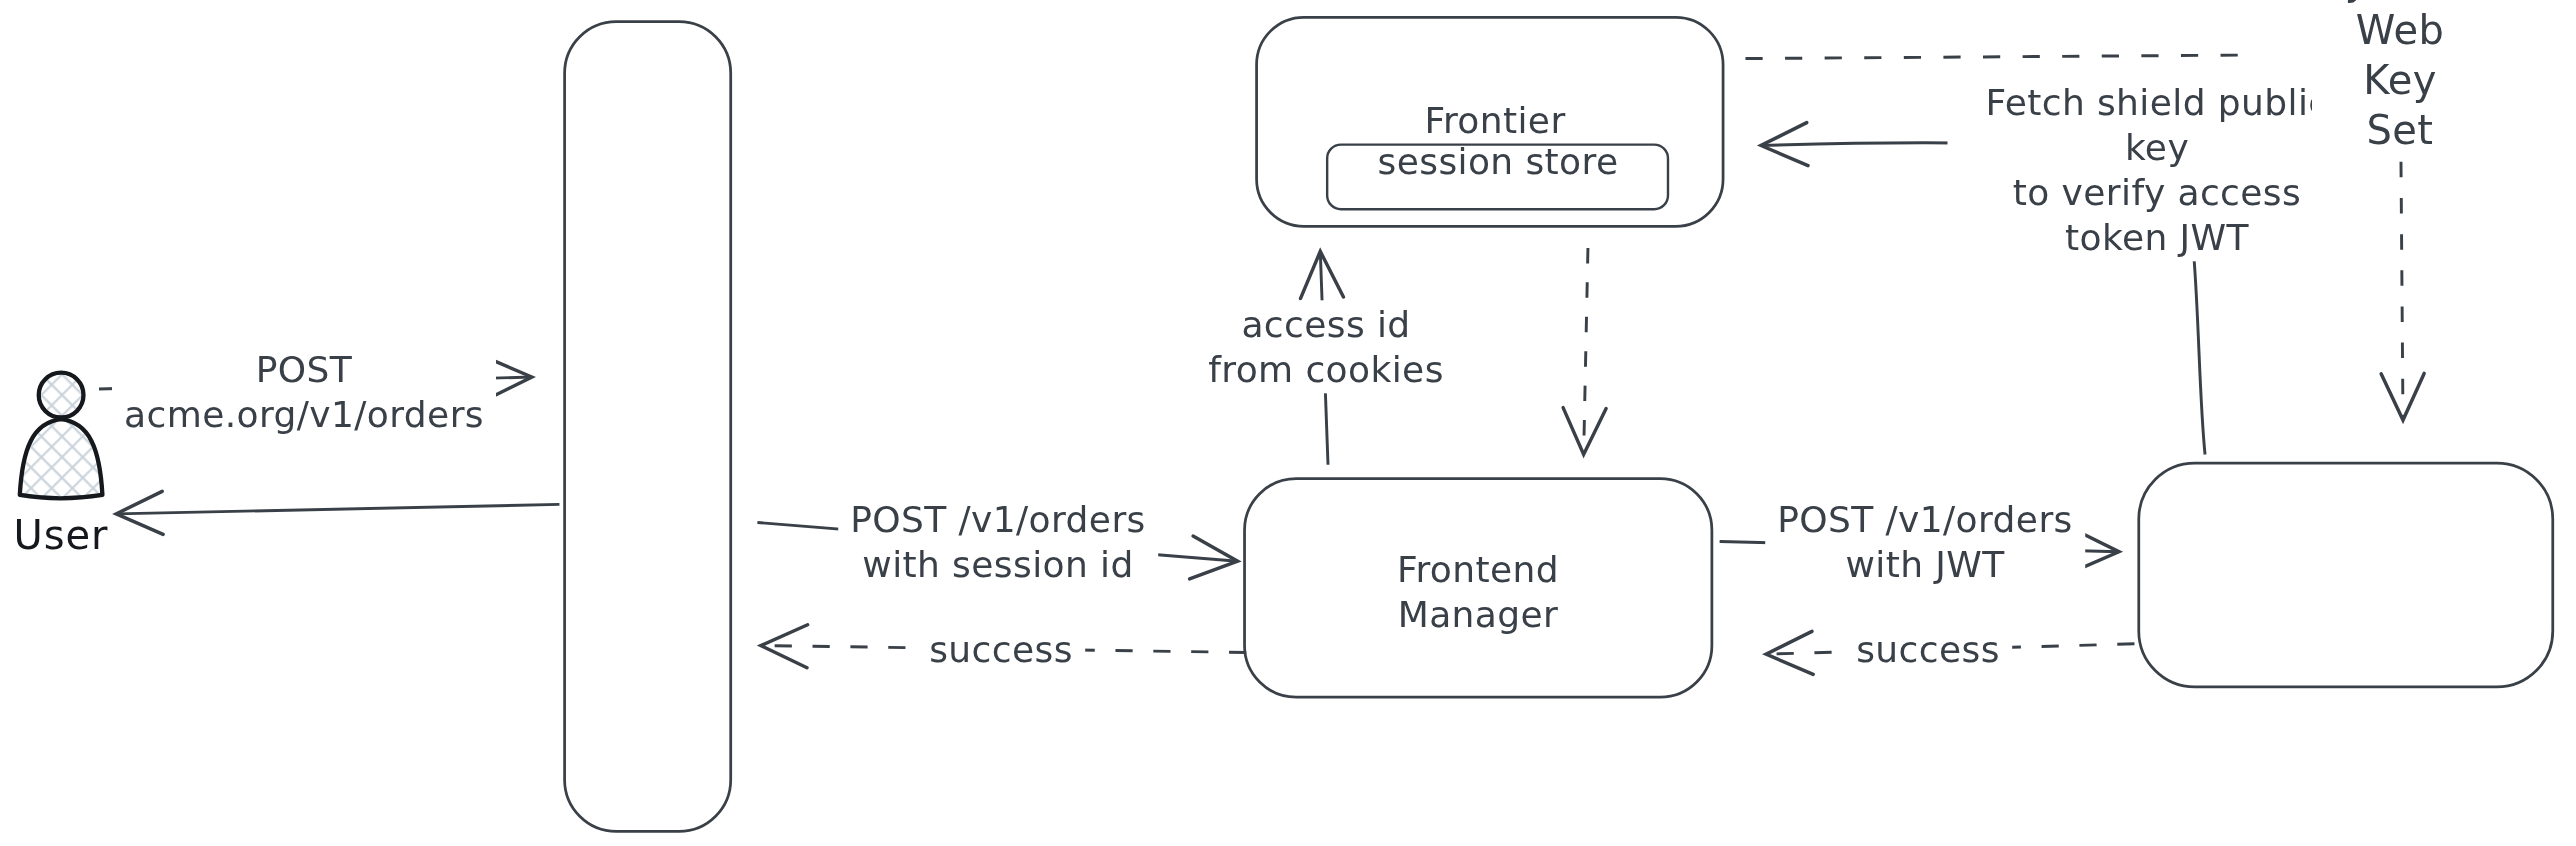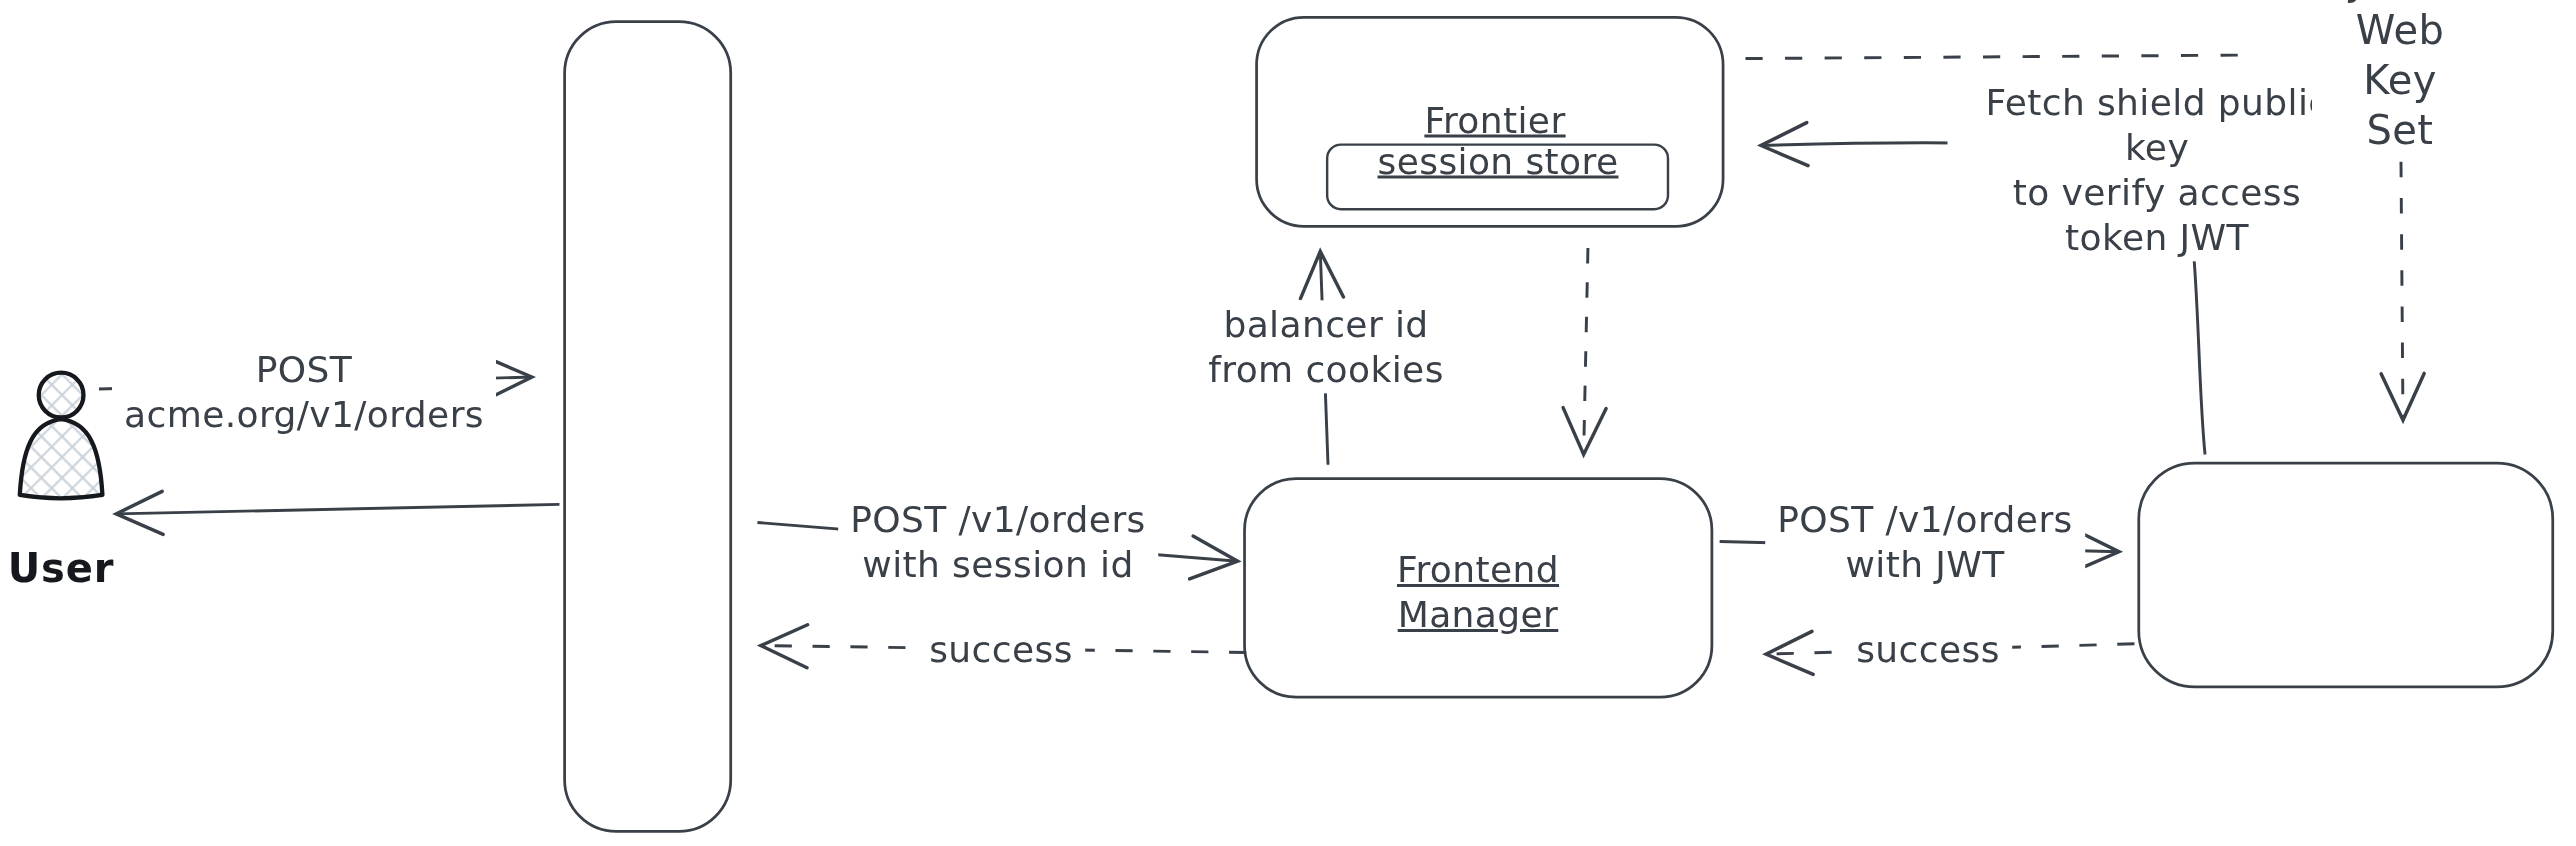--- a/index.html
+++ b/index.html
@@ -24,30 +24,28 @@
   .lbl.bg{background:#ffffff;padding:1.7px 12px;}
   .node-lbl{
     position:absolute;
     transform:translate(-50%,-50%);
     color:#3a4048;
     font-size:36px;
     line-height:1.25;
     text-align:center;
     white-space:pre-line;
     letter-spacing:0.4px;
-    text-decoration:underline;
   }
   .user-lbl{
     position:absolute;
     transform:translate(-50%,-50%);
     color:#15181c;
     font-size:40px;
-    font-weight:700;
+    font-weight:400;
     letter-spacing:0.9px;
-    margin-top:33px;
   }
 </style>
 </head>
 <body>
 
 <div class="stage">
 
   <svg class="wires" width="2576" height="847" viewBox="0 0 2993 984">
     <defs>
       <marker id="arrow" markerUnits="userSpaceOnUse" markerWidth="76" markerHeight="64" refX="60" refY="30" orient="auto">
@@ -86,21 +84,21 @@
   <div class="node-lbl" style="left:1495px;top:120px">Frontier</div>
   <div class="node-lbl" style="left:1498px;top:161px">session store</div>
   <div class="node-lbl" style="left:1478px;top:592px">Frontend
 Manager</div>
 
   <div class="lbl bg" style="left:304px;top:392px">POST
 acme.org/v1/orders</div>
   <div class="lbl bg" style="left:998px;top:542px">POST /v1/orders
 with session id</div>
   <div class="lbl bg" style="left:1001px;top:649px">success</div>
-  <div class="lbl bg" style="left:1326px;top:347px">balancer id
+  <div class="lbl bg" style="left:1326px;top:347px">access id
 from cookies</div>
   <div class="lbl bg" style="left:1925px;top:542px">POST /v1/orders
 with JWT</div>
   <div class="lbl bg" style="left:1928px;top:649px">success</div>
   <div class="lbl bg" style="left:2157px;top:170px">Fetch shield public key
 to verify access
 token JWT</div>
   <div class="lbl bg" style="left:2400px;top:55px;font-size:40px">JSON Web Key Set</div>
 
 </div>

